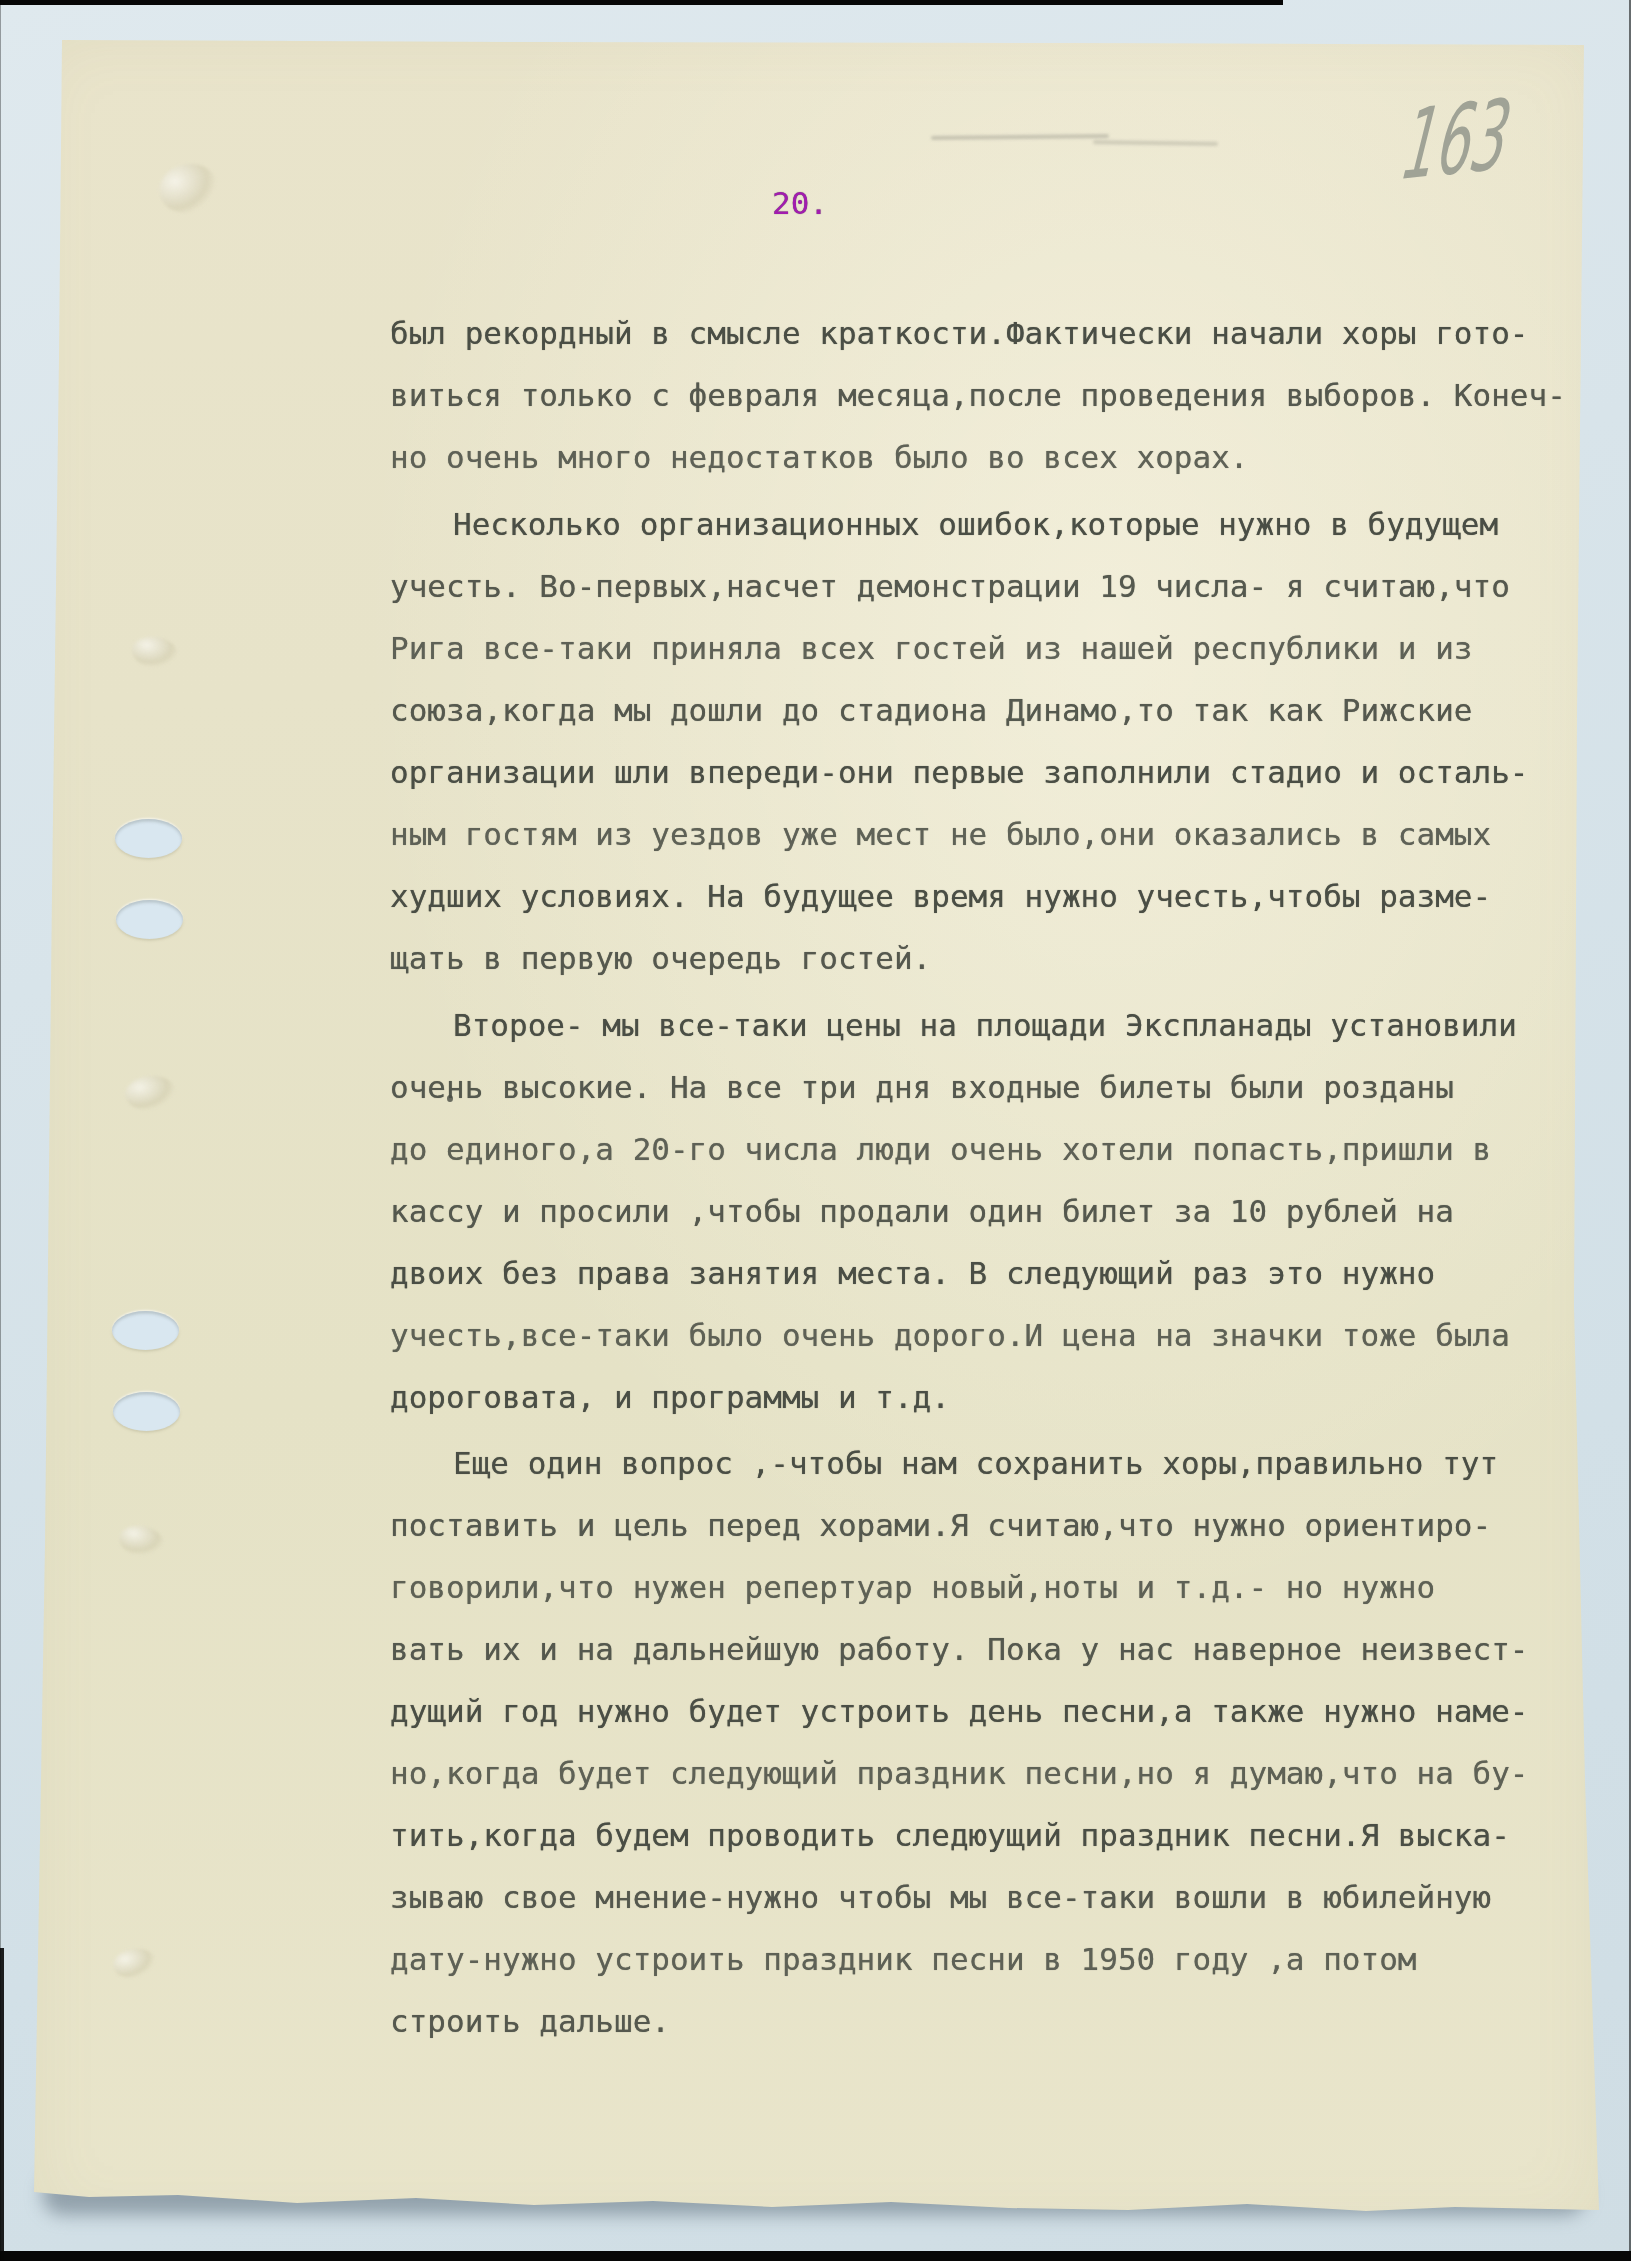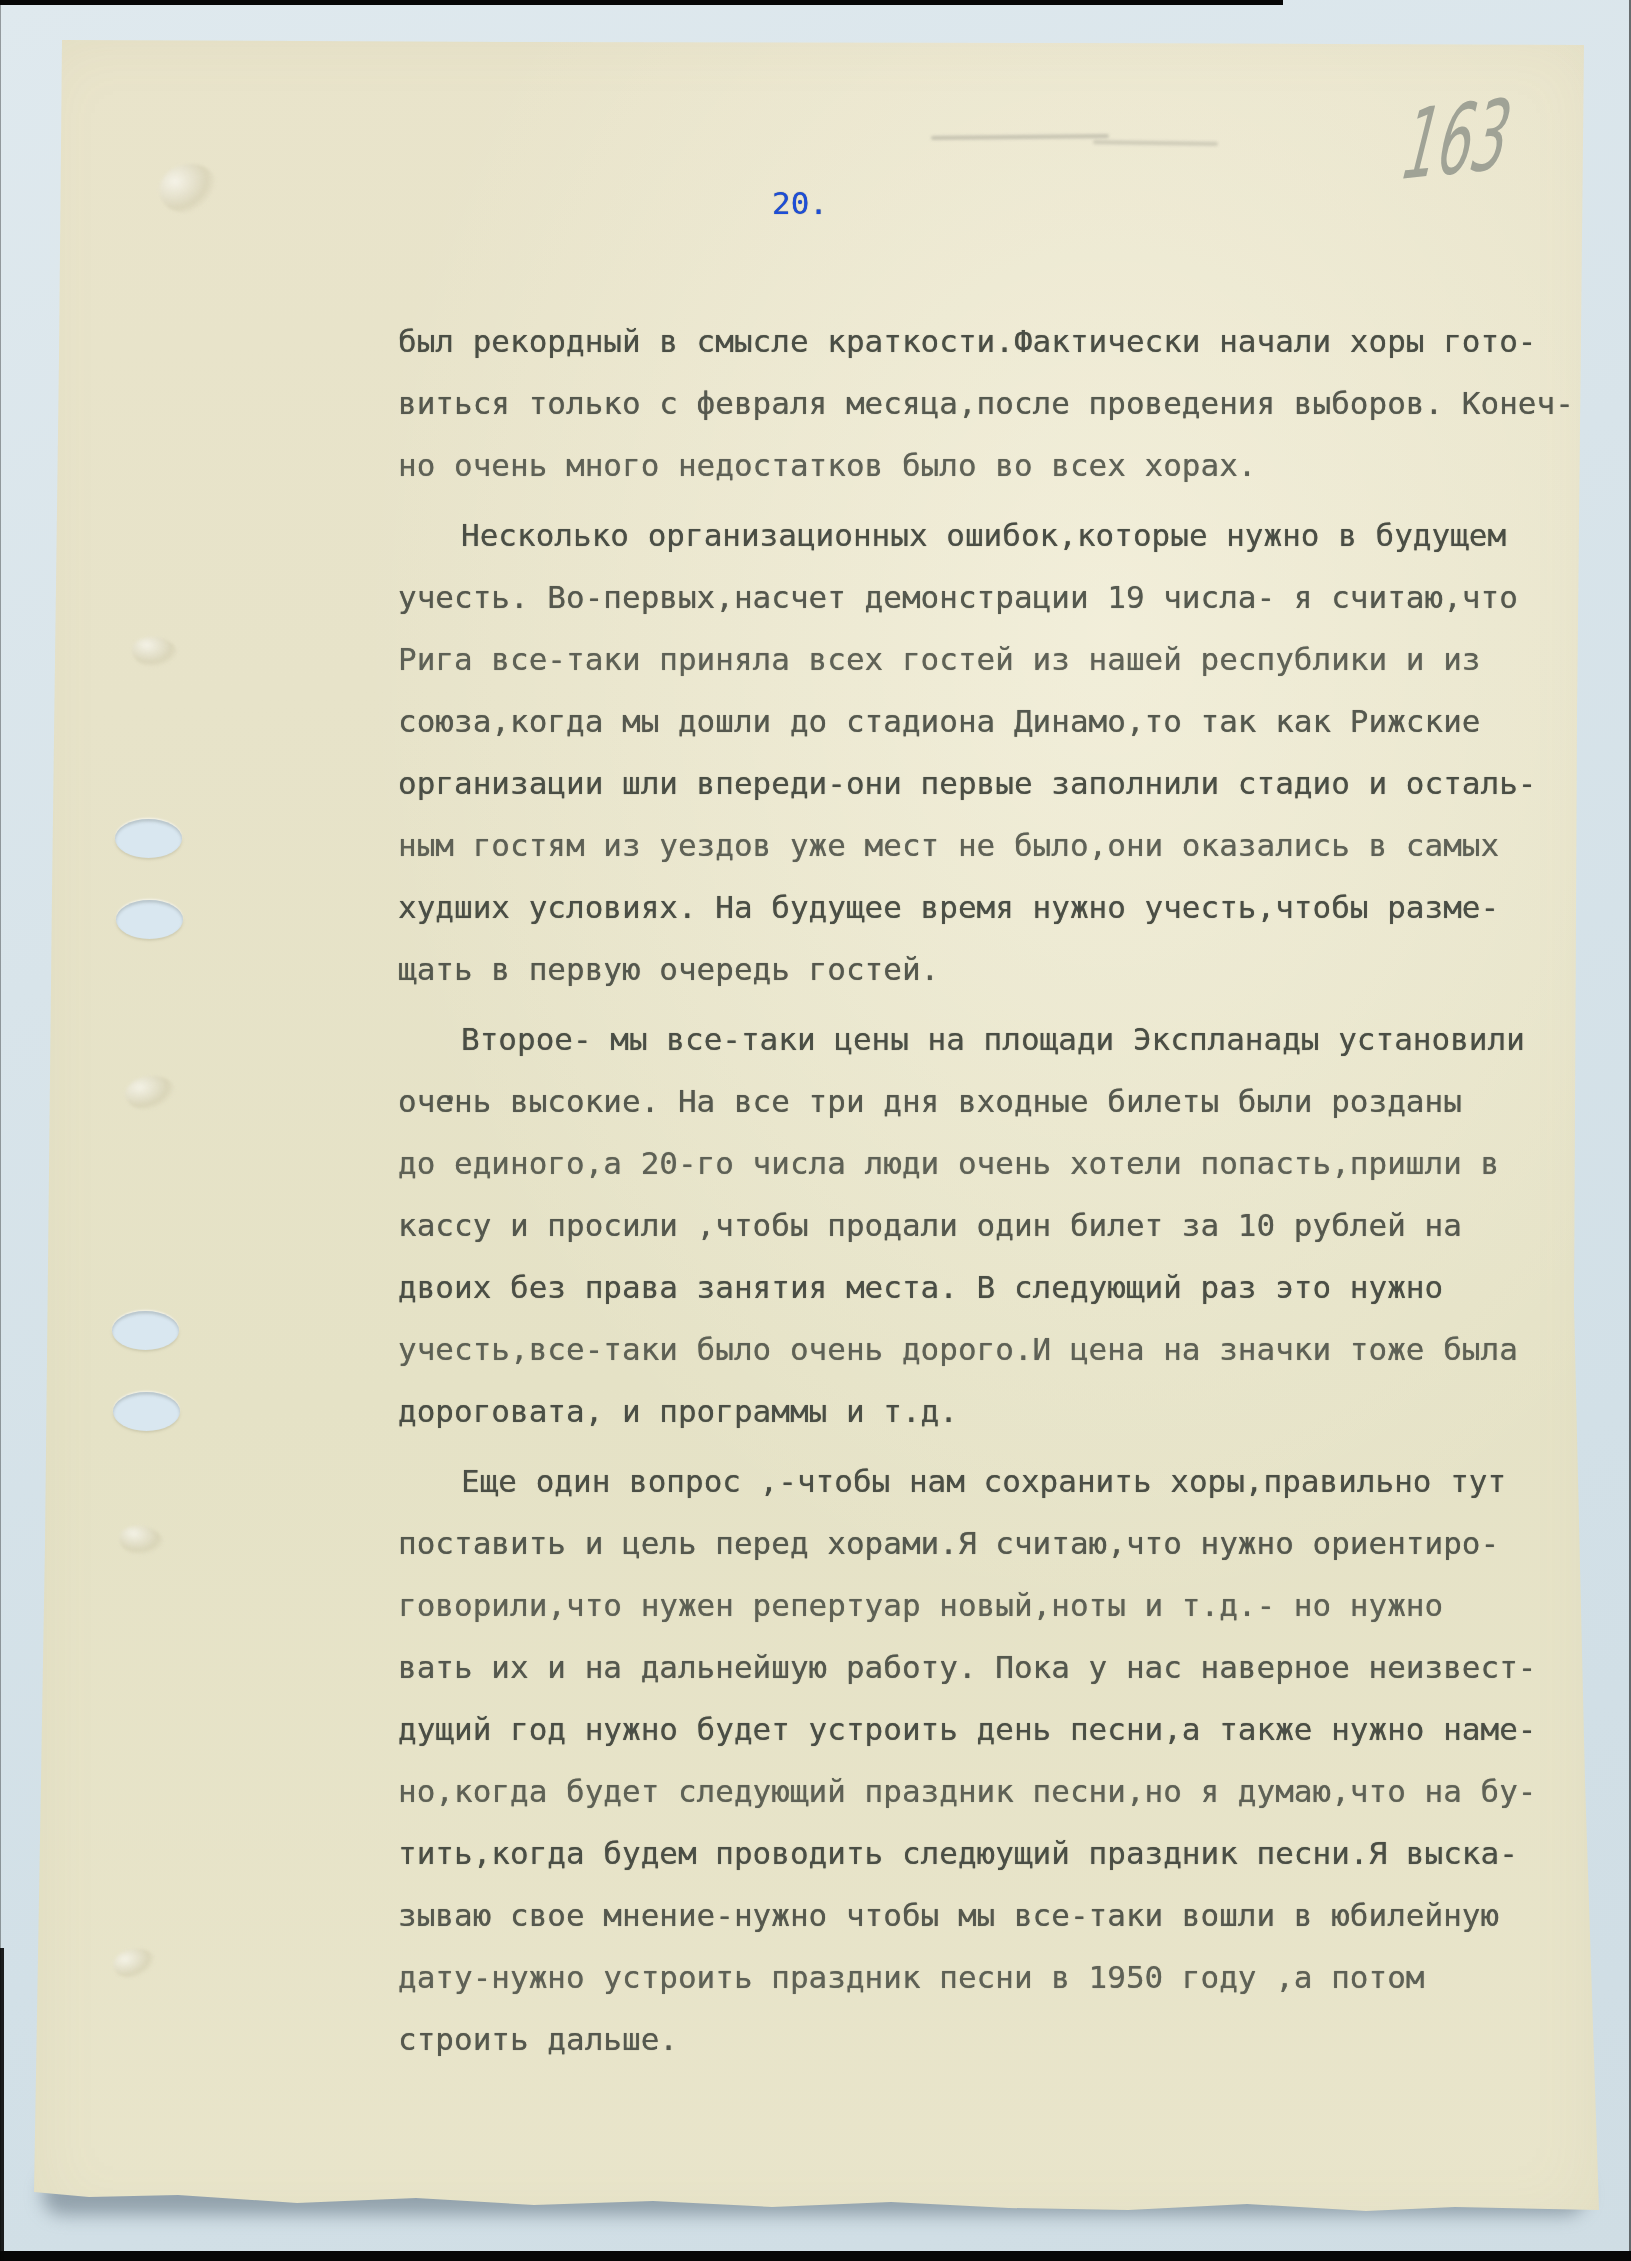--- a/index.html
+++ b/index.html
@@ -58,35 +58,35 @@
   #crease-4{left:119px;top:1526px;width:45px;height:30px;transform:rotate(10deg);}
   #crease-5{left:113px;top:1949px;width:43px;height:28.5px;transform:rotate(-9deg);}
   .smudge{position:absolute;filter:blur(1.8px);background:rgba(108,110,102,.30);border-radius:2.4px;}
   #smudge-a{left:931px;top:135px;width:178px;height:4.2px;transform:rotate(-.6deg);}
   #smudge-b{left:1093px;top:141px;width:125px;height:3.6px;transform:rotate(.8deg);opacity:.8;}
   #stray-dot{position:absolute;left:447px;top:1095px;width:6px;height:7.1px;border-radius:50%;
     background:#4a4e46;opacity:.8;filter:blur(0.3px);}
   
   #page-number{
     position:absolute;left:772px;top:185px;
-    font-size:31px;color:#1d4ed8;white-space:pre;
+    font-size:31px;color:#a21caf;white-space:pre;
     text-shadow:0 0 0.9px rgba(62,66,56,.8);
   }
   #folio-number{
     position:absolute;left:1413px;top:89px;
     font-family:"DejaVu Sans",sans-serif;font-style:italic;
     font-size:95px;color:#8b9087;opacity:.78;white-space:pre;
     transform:rotate(-6deg) skewX(-14deg) scaleX(.58);transform-origin:left top;
   }
   #text{
     position:absolute;left:390px;top:302px;width:1223px;
     font-size:31px;line-height:62px;color:#4a4e45;
     text-shadow:0 0 0.8px rgba(64,68,58,.75);
   }
-  #text p{margin:8px;}
+  #text p{margin:0;}
   #text p + p{margin-top:4.8px;}
   .line{display:block;white-space:pre;}
   .line:nth-child(2n){opacity:.93;}
   .line:nth-child(3n){opacity:.87;}
   .ind{padding-left:63px;}
 </style>
 </head>
 <body>
 
 <div id="paper-shadow"></div>

